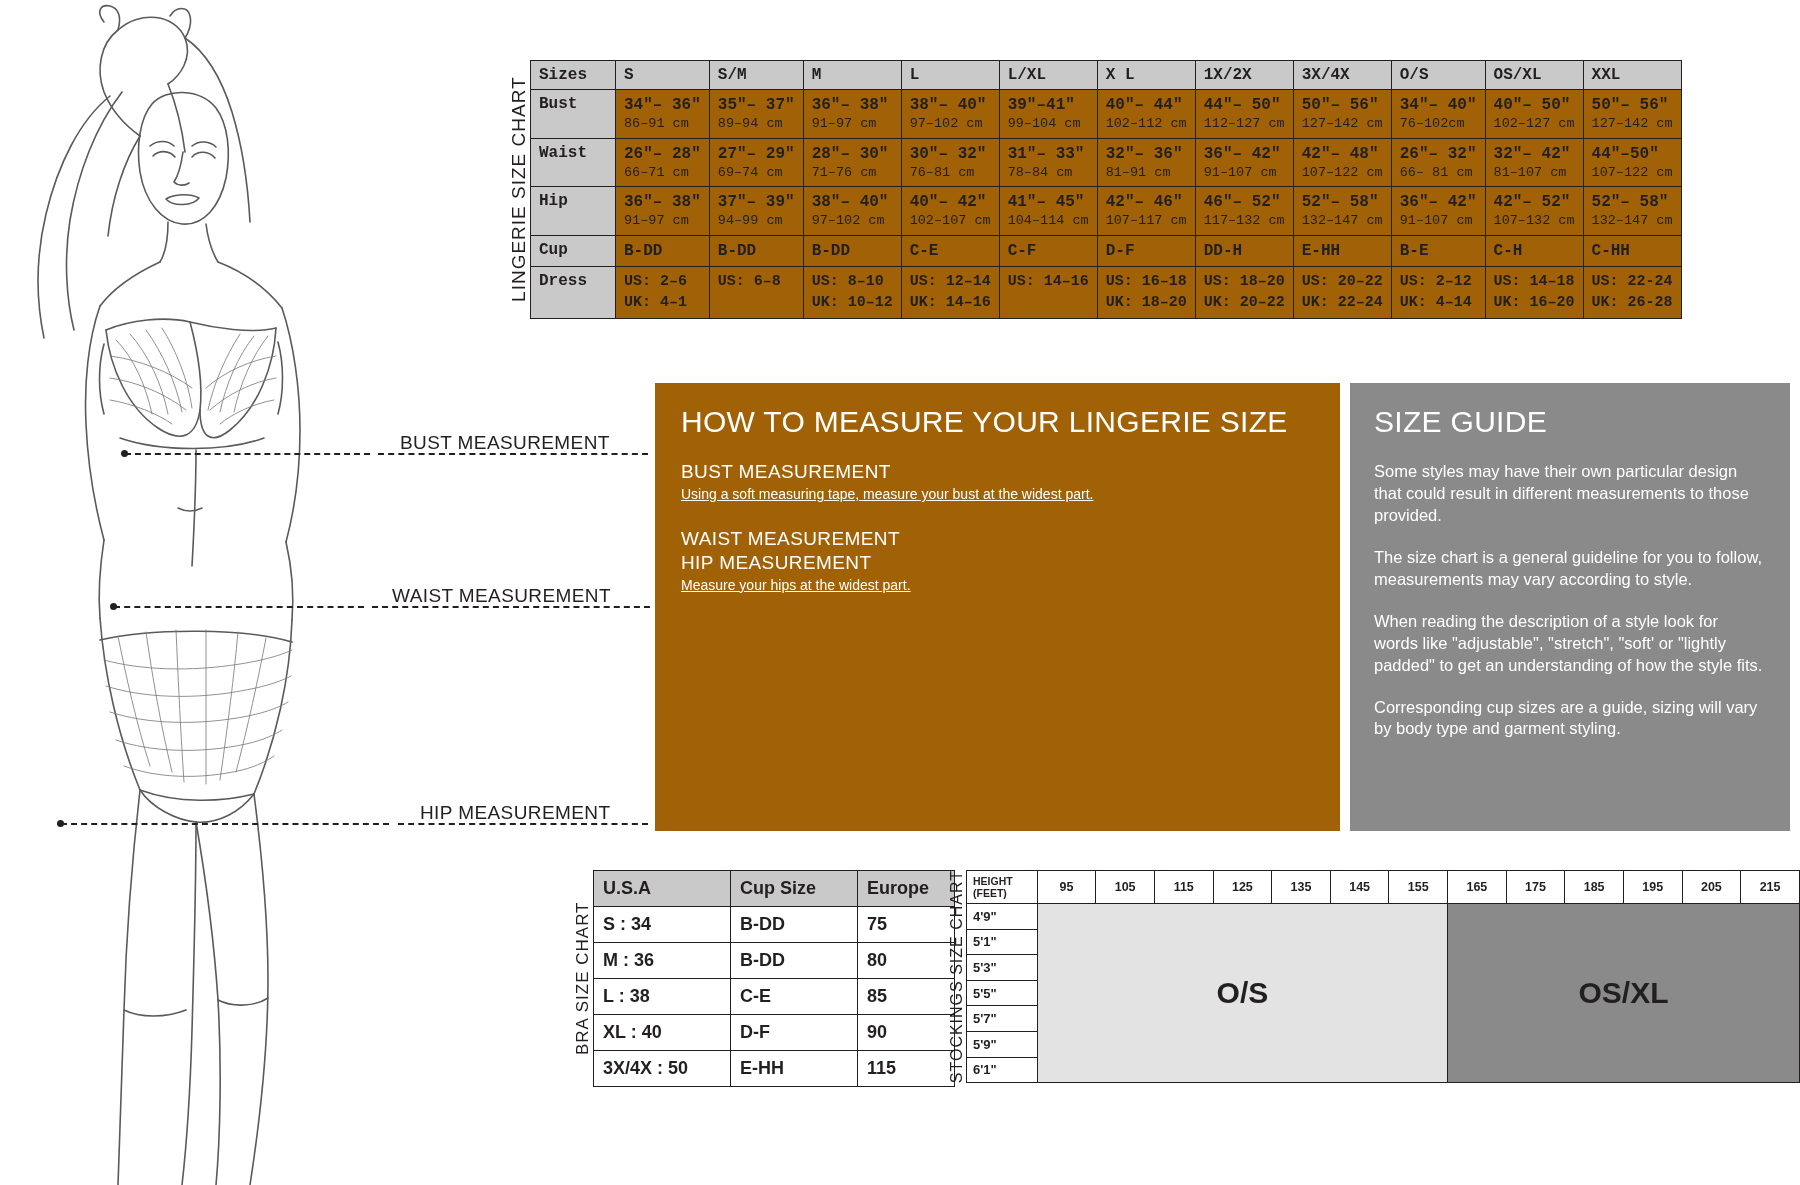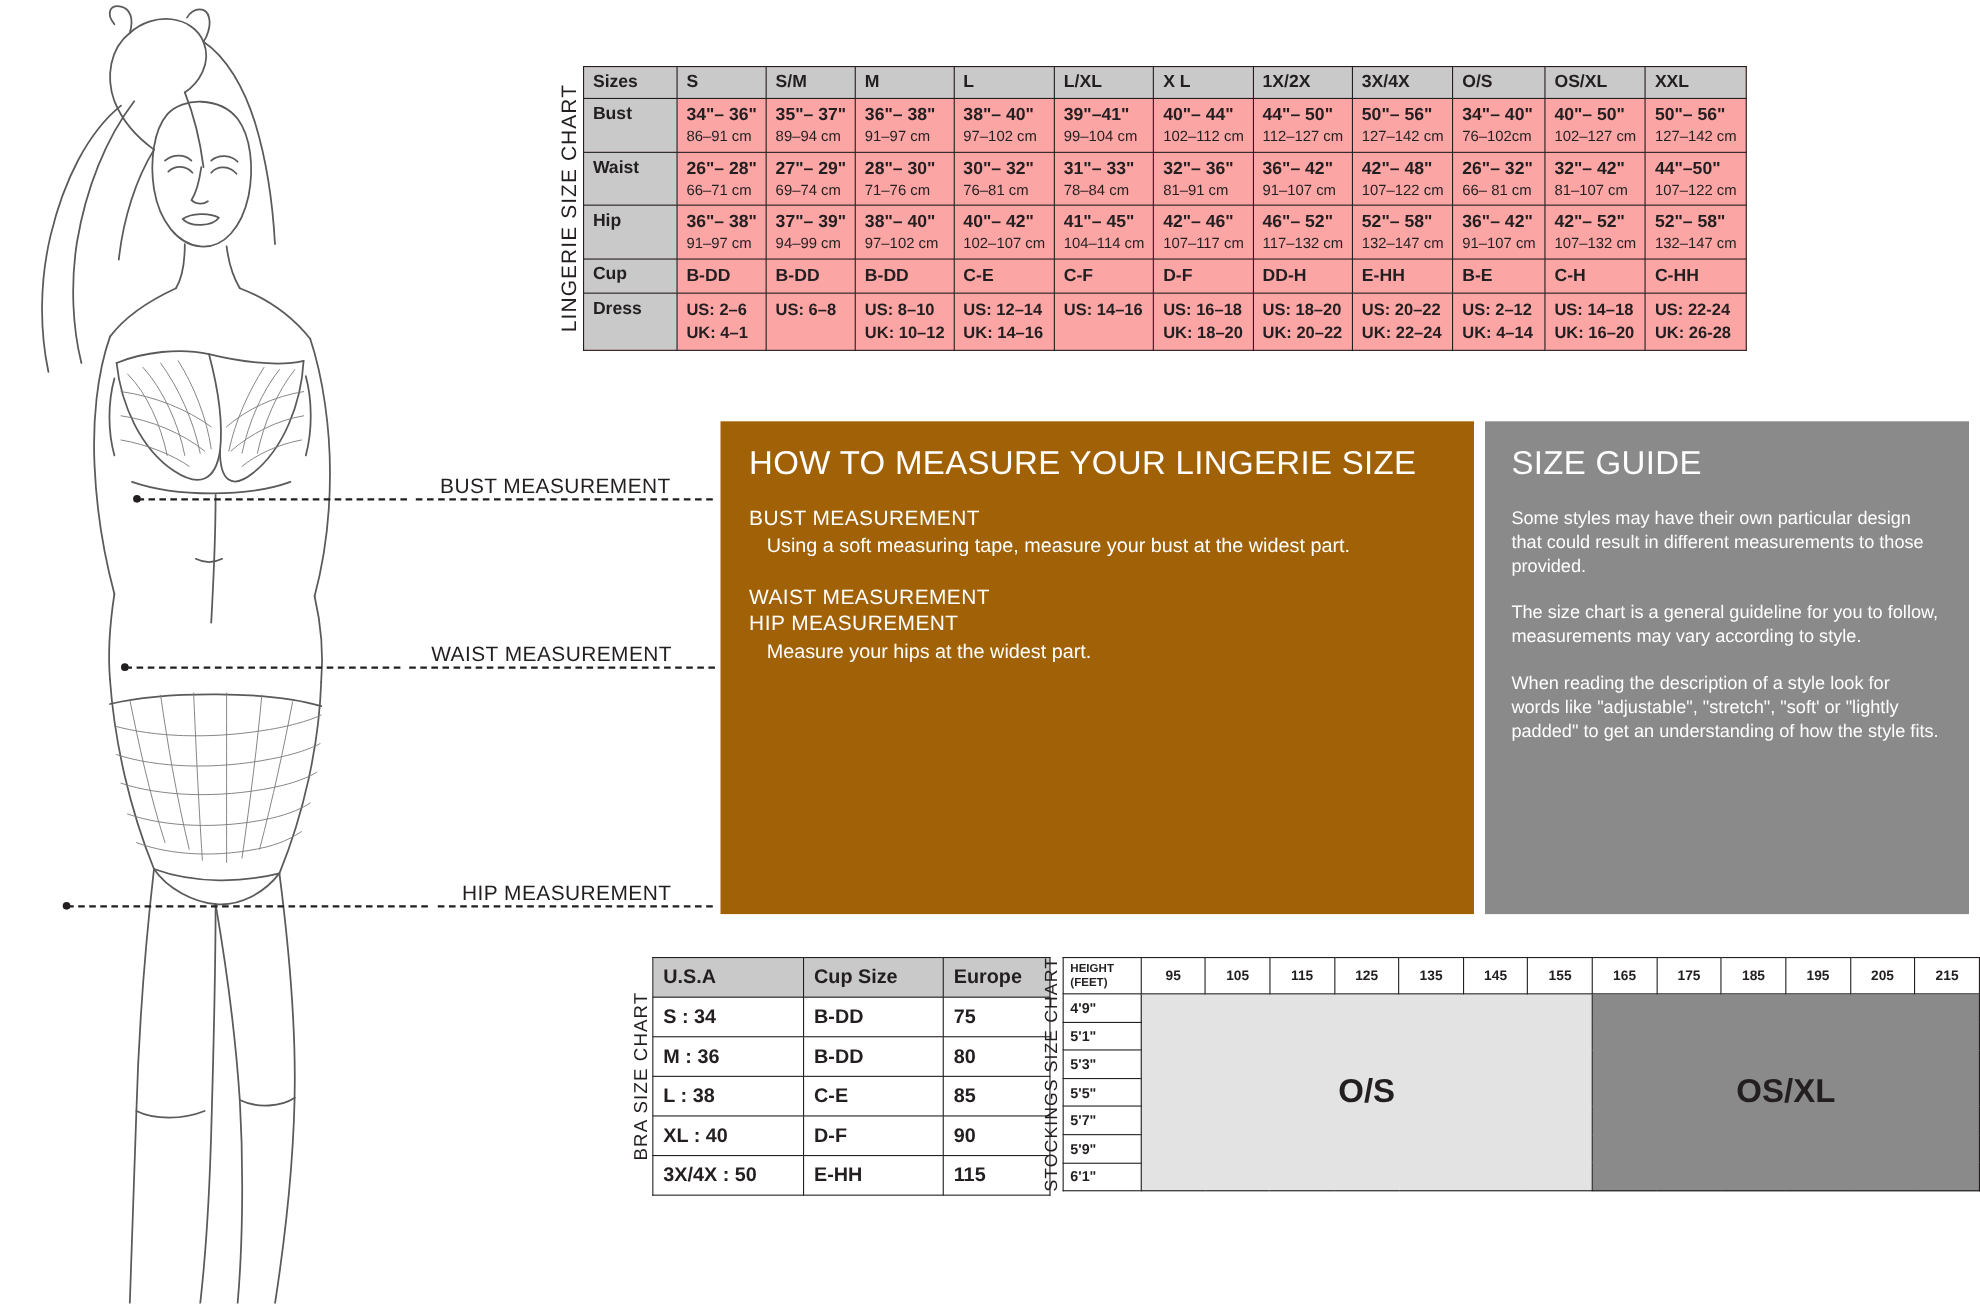--- a/index.html
+++ b/index.html
@@ -57,21 +57,22 @@
     font-size: 19px;
     letter-spacing: 1px;
     display: flex;
     align-items: center;
     justify-content: center;
     padding-right: 8px;
     color: #231f20;
   }
   table.grid {
     border-collapse: collapse;
-    background: #fca5a5;
+    background: #a16207;
+    font-family: Liberation Mono, monospace;
   }
   table.grid th, table.grid td {
     border: 1px solid #231f20;
     padding: 5px 8px;
     text-align: left;
     vertical-align: top;
   }
   table.grid th.rowhdr {
     background: #c9c9c9;
     font-size: 16px;
@@ -130,23 +131,24 @@
     font-weight: normal;
     letter-spacing: 0.3px;
     margin: 4px 0 22px 0;
   }
   .sub-title {
     font-size: 19px;
     letter-spacing: 0.4px;
     margin: 0 0 2px 0;
   }
   .sub-body {
-    font-size: 18px;
+    font-size: 14px;
     line-height: 1.33;
-    margin: 0 0 24px 16px;
+    margin: 0 0 24px 0;
+    text-decoration: underline;
   }
   .guide-para {
     font-size: 16.5px;
     line-height: 1.33;
     margin: 0 0 20px 0;
   }
 
   
   .bra-wrap {
     position: absolute;
@@ -568,20 +570,21 @@
 
   <div class="sub-title">HIP MEASUREMENT</div>
   <div class="sub-body">Measure your hips at the widest part.</div>
 </div>
 
 <div class="panel-guide">
   <div class="panel-title">SIZE GUIDE</div>
   <div class="guide-para">Some styles may have their own particular design that could result in different measurements to those provided.</div>
   <div class="guide-para">The size chart is a general guideline for you to follow, measurements may vary according to style.</div>
   <div class="guide-para">When reading the description of a style look for words like "adjustable", "stretch", "soft' or "lightly padded" to get an understanding of how the style fits.</div>
+  <div class="guide-para">Corresponding cup sizes are a guide, sizing will vary by body type and garment styling.</div>
 </div>
 
 <div class="bra-wrap">
   <div class="vert-label" style="font-size:17px;">BRA SIZE CHART</div>
   <table class="bra">
     <thead>
       <tr>
         <th>U.S.A</th>
         <th>Cup Size</th>
         <th>Europe</th>

